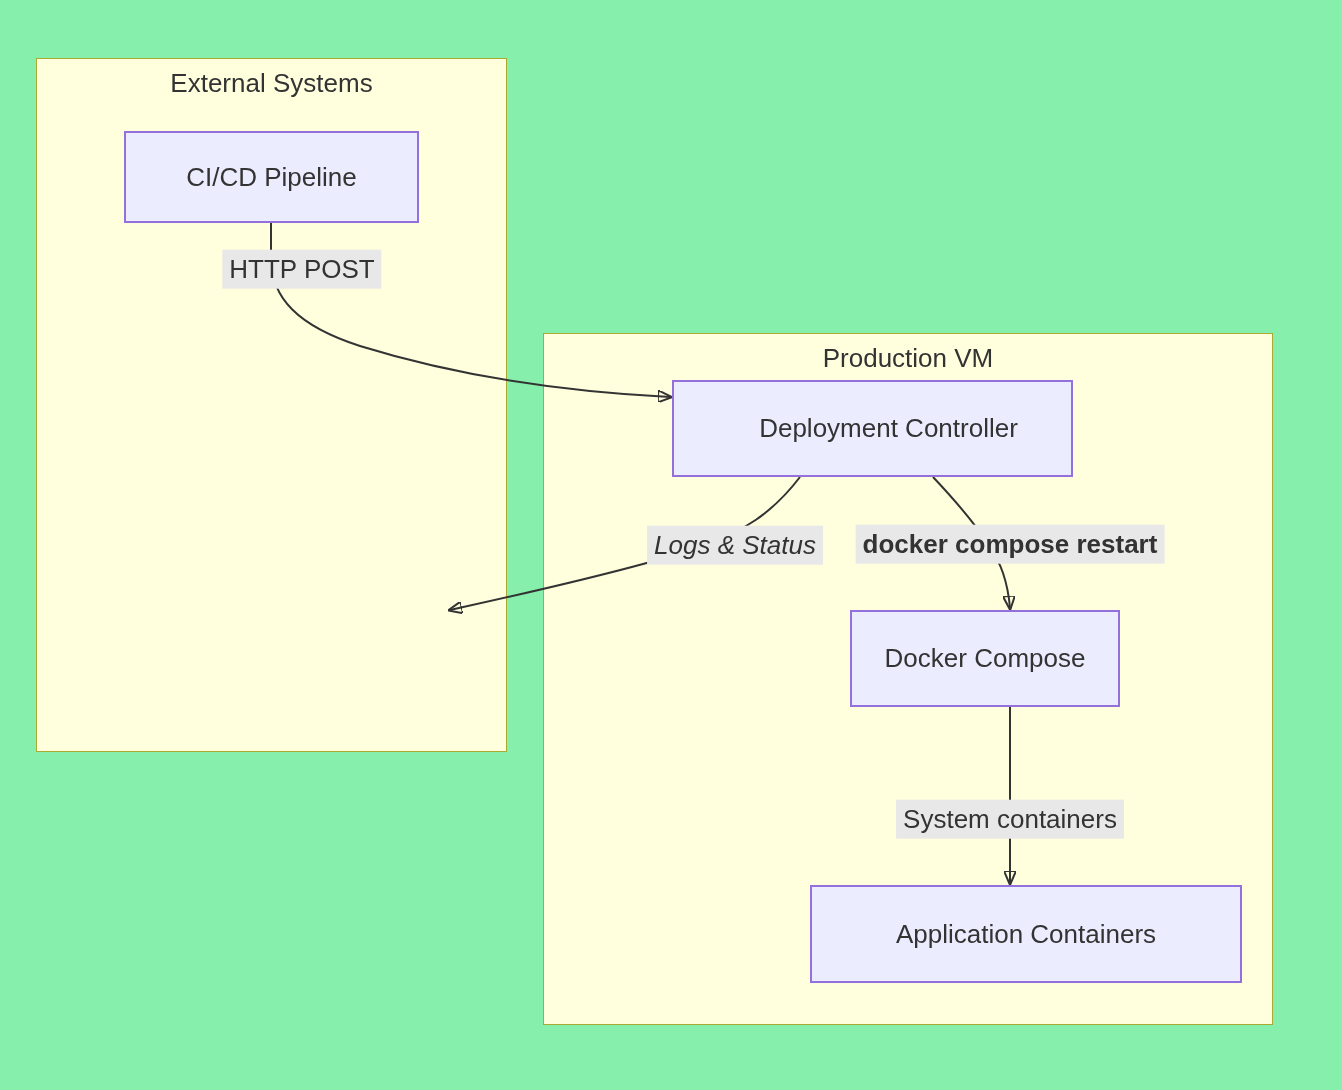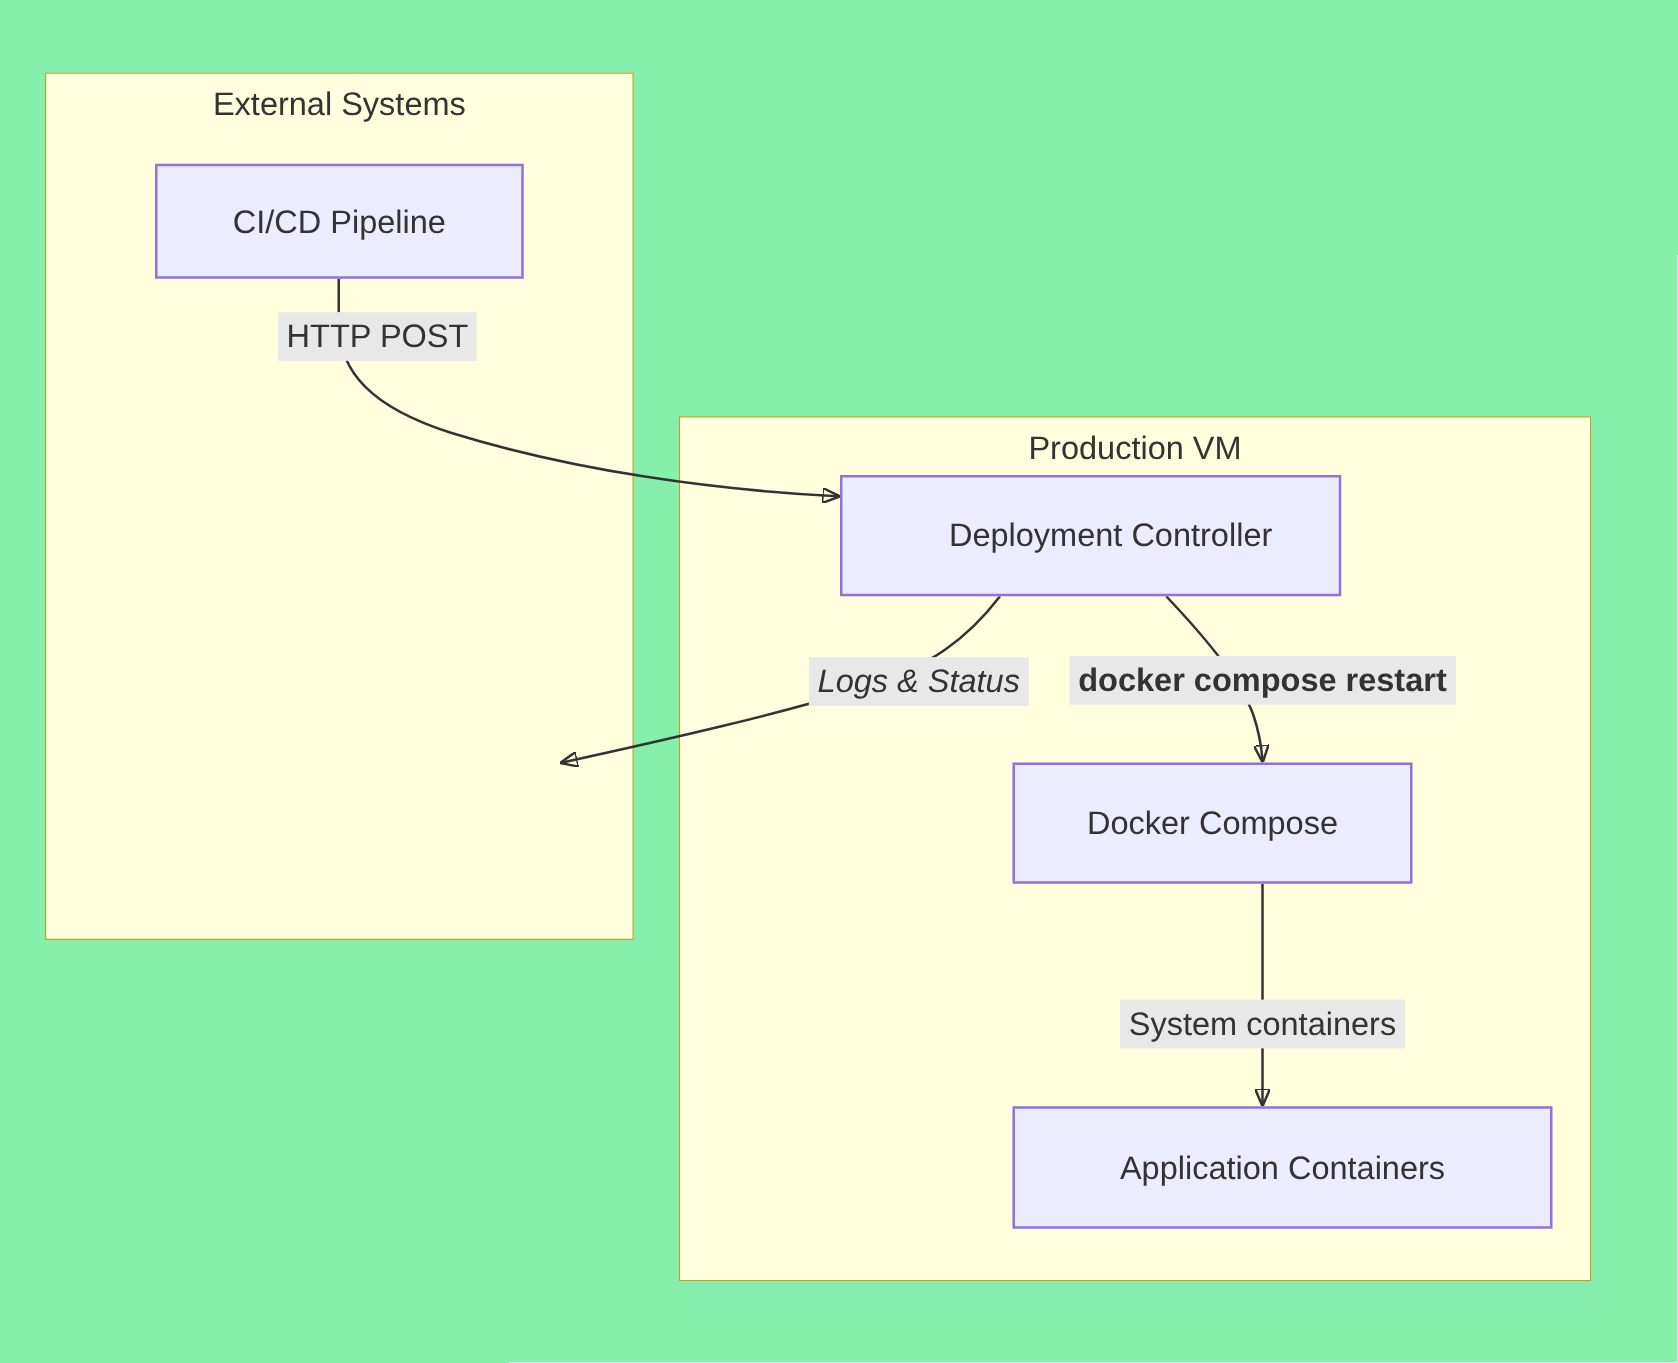--- a/index.html
+++ b/index.html
@@ -94,16 +94,16 @@
     <path d="M 1010 707 L 1010 883" marker-end="url(#arrow)"></path>
   </svg>
 
   <div class="edge-label" style="left:270px; top:269px;margin-left:32px;">HTTP POST</div>
   <div class="edge-label" style="left:735px; top:545px;font-style:italic;">Logs &amp; Status</div>
   <div class="edge-label" style="left:1010px; top:544px;font-weight:bold;">docker compose restart</div>
   <div class="edge-label" style="left:1010px; top:819px;">System containers</div>
 
   <div class="node" style="left:124px; top:103px; width:295px; height:92px;margin-top:28px;">CI/CD Pipeline</div>
   <div class="node" style="left:672px; top:380px; width:401px; height:97px;padding-left:32px;">Deployment Controller</div>
-  <div class="node" style="left:810px; top:610px; width:320px; height:97px;">Docker Compose</div>
+  <div class="node" style="left:850px; top:610px; width:270px; height:97px;">Docker Compose</div>
   <div class="node" style="left:810px; top:885px; width:432px; height:98px;">Application Containers</div>
 
 </div>
 
 </body></html>

